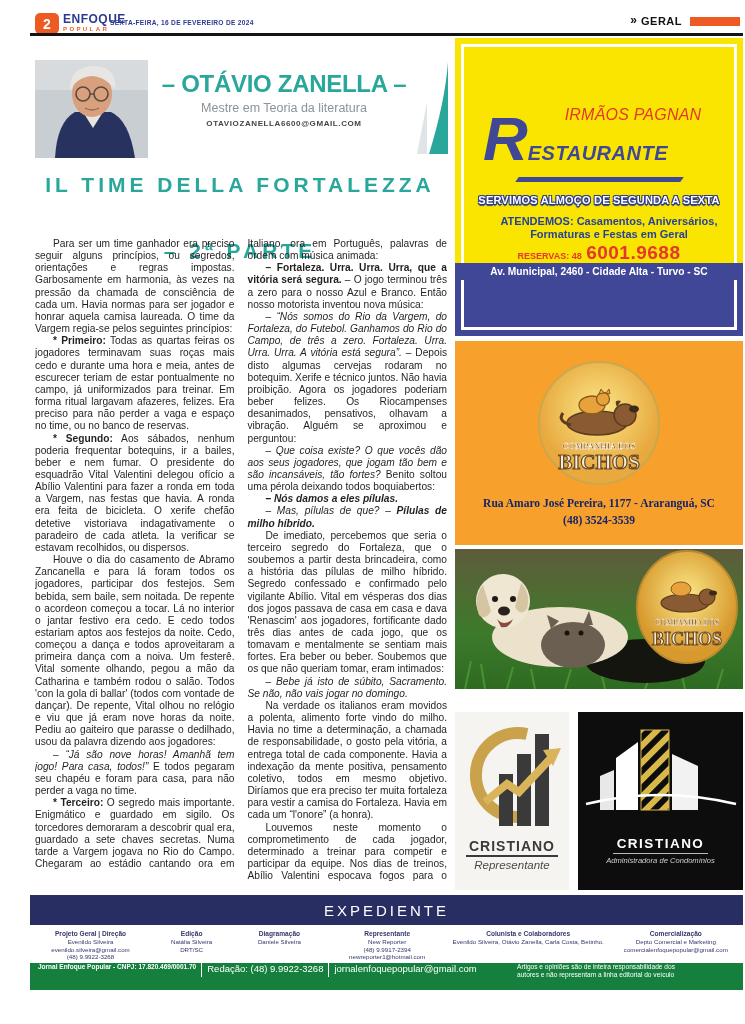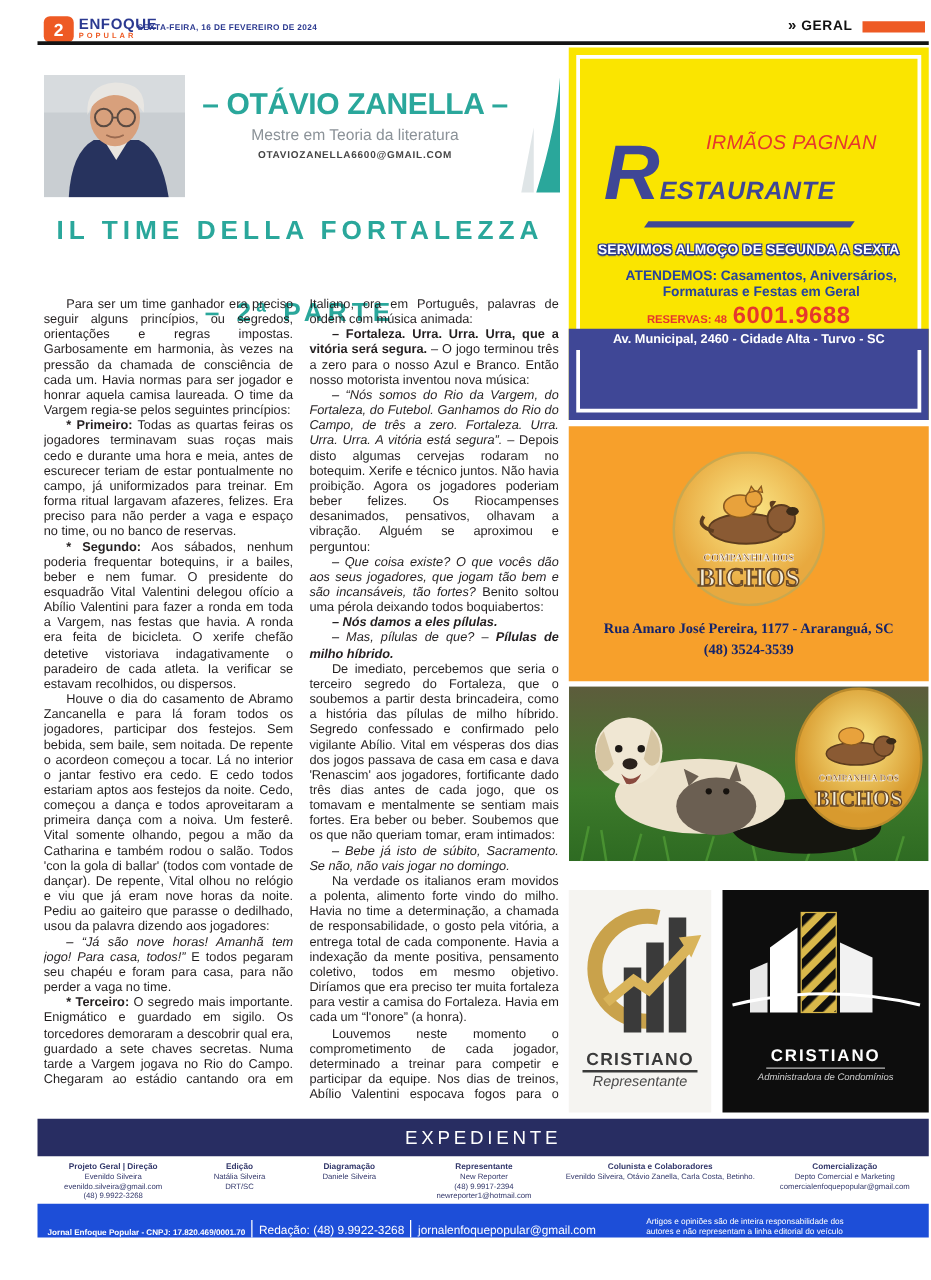--- a/index.html
+++ b/index.html
@@ -74,22 +74,22 @@
 
   
   .expbar{left:30px;top:895px;width:713px;height:30px;background:#282d62;color:#fff;display:flex;
           align-items:center;justify-content:center;font-size:15px;letter-spacing:3px;}
   .expcols{left:30px;top:930px;width:713px;height:32px;display:flex;color:#33386b;}
   .expcols .col{text-align:center;padding:0 4px;}
   .expcols .h{font-size:6.6px;font-weight:bold;line-height:8px;}
   .expcols .l{font-size:6.2px;line-height:7.6px;}
   .c1{width:17%;} .c2{width:11%;} .c3{width:13%;} .c4{width:17%;} .c5{width:23%;} .c6{width:19%;}
 
-  .obar{left:30px;top:963px;width:713px;height:27px;background:#1d4ed8;color:#fff;display:flex;
-        align-items:flex-end;padding:0 8px;box-sizing:border-box;}
+  .obar{left:30px;top:963px;width:713px;height:27px;background:#15803d;color:#fff;display:flex;
+        align-items:flex-start;padding:0 8px;box-sizing:border-box;}
   .obar .nm{font-size:6.5px;font-weight:bold;white-space:nowrap;}
   .obar .sep{width:1px;height:14px;background:#fff;margin:0 5px;}
   .obar .rd{font-size:9.5px;white-space:nowrap;}
   .obar .em{font-size:9.5px;white-space:nowrap;}
   .obar .right{margin-left:auto;width:218px;font-size:6.6px;line-height:8.2px;text-align:left;}
 </style>
 </head>
 <body>
 
 <div class="page">

